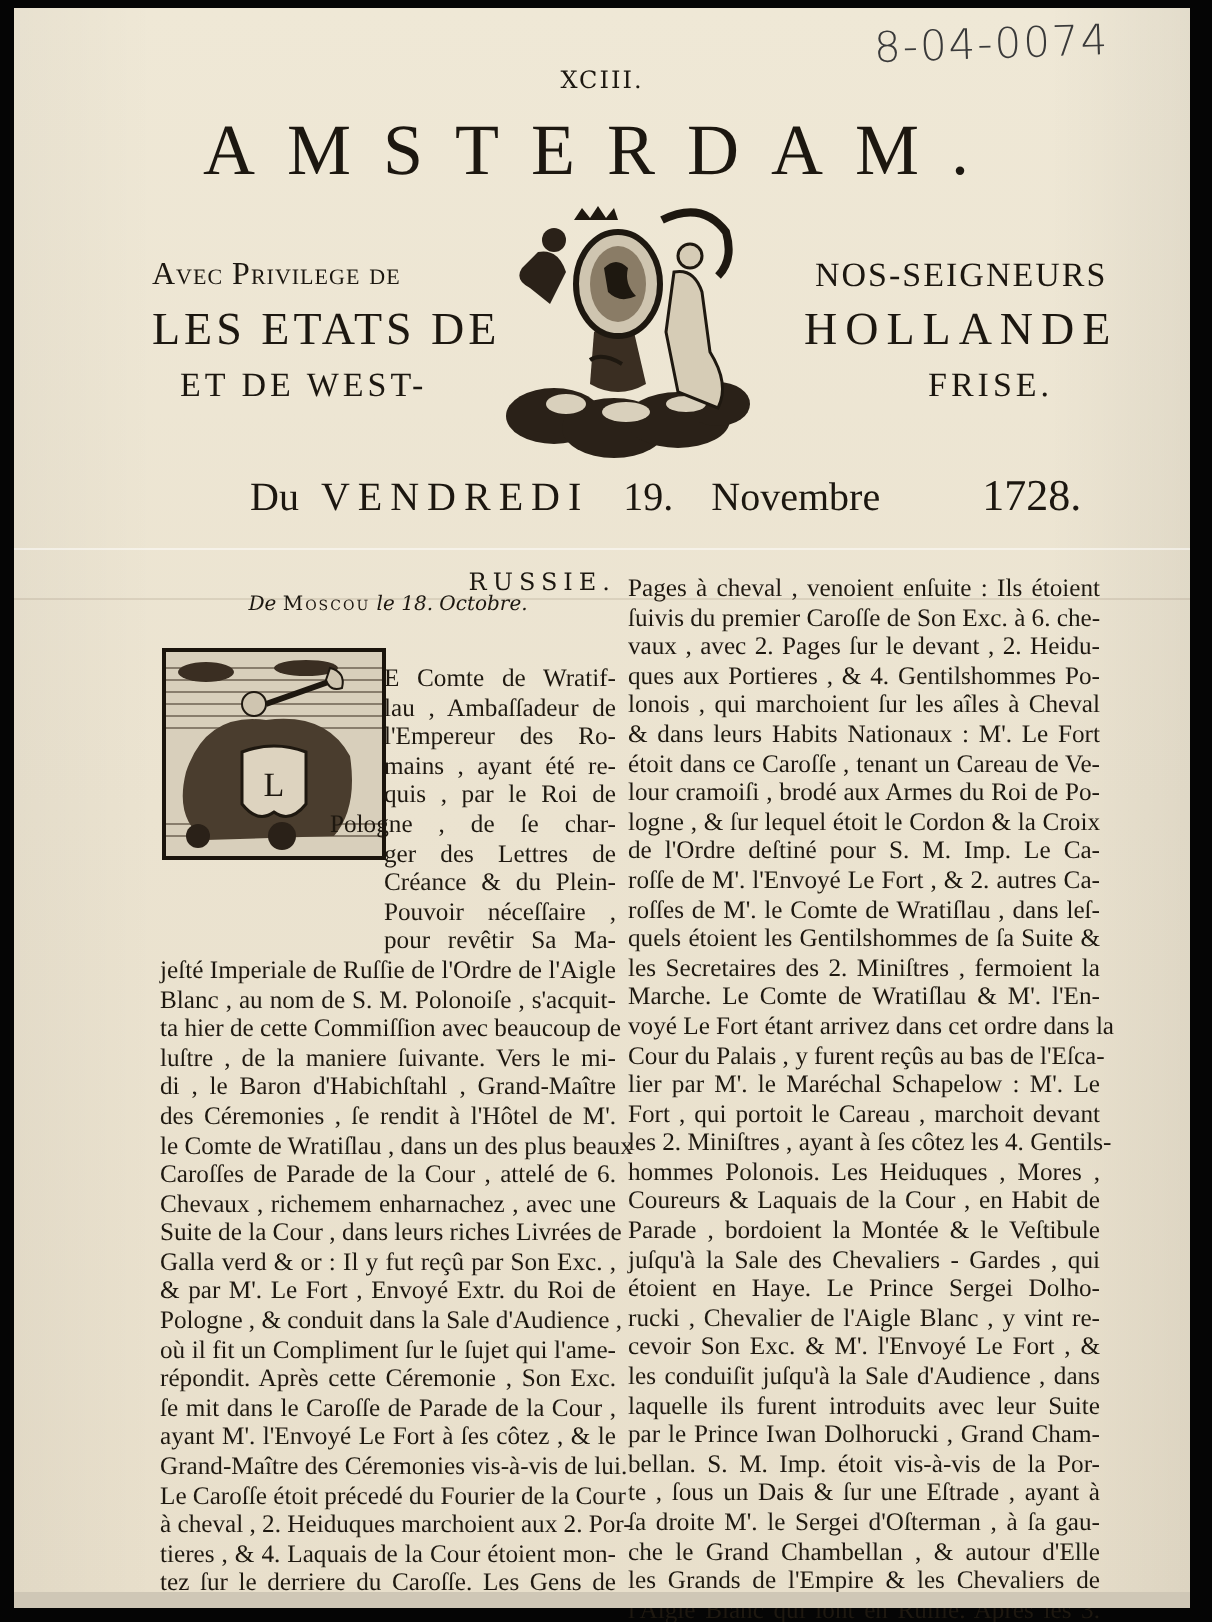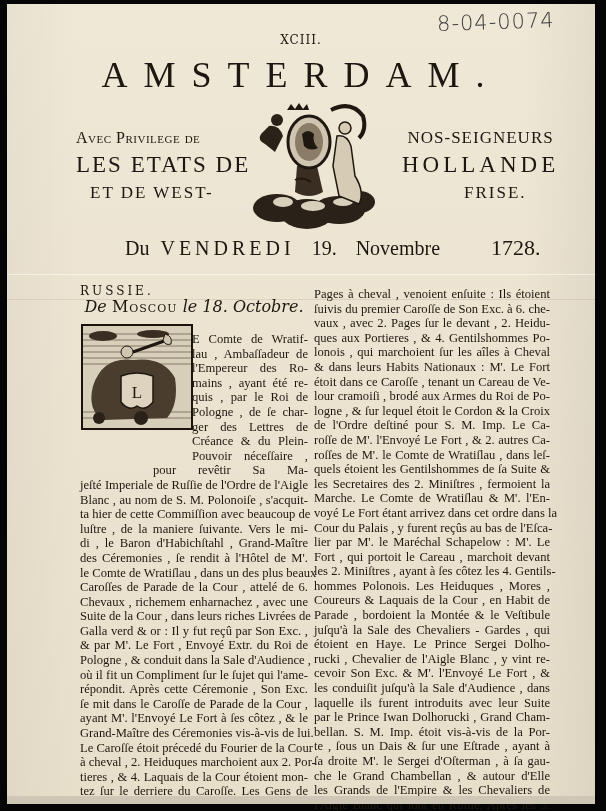--- a/index.html
+++ b/index.html
@@ -25,22 +25,22 @@
   .emblem{position:absolute;left:240px;top:92px;width:132px;height:140px;}
   .dateline{position:absolute;left:118px;top:231px;font-family:"Liberation Serif",serif;font-size:20px;white-space:nowrap;text-align:right;}
   .dateline .day{letter-spacing:4px;margin:0 12px 0 6px;}
   .dateline .num{margin-right:14px;}
   .dateline .month{margin-right:46px;}
   .dateline .year{font-size:22px;}
   .col{position:absolute;font-family:"Liberation Serif",serif;font-size:12.6px;line-height:14.6px;color:#1e1810;}
   .col .ln{height:14.6px;white-space:nowrap;text-align:justify;text-align-last:justify;}
   .col-left{left:73px;top:328px;width:228px;}
   .col-right{left:307px;top:283px;width:236px;}
-  .country{position:absolute;left:73px;top:280px;width:228px;text-align:left;font-size:12px;letter-spacing:3px;}
-  .datesub{position:absolute;left:73px;top:293px;width:228px;text-align:center;font-size:16px;font-style:italic;}
+  .country{position:absolute;left:73px;top:280px;width:228px;text-align:right;font-size:12px;letter-spacing:3px;}
+  .datesub{position:absolute;left:73px;top:293px;width:228px;text-align:center;font-size:10px;font-style:italic;}
   .datesub .sc{font-style:normal;font-variant:small-caps;letter-spacing:1px;}
   .initial{position:absolute;left:74px;top:320px;width:108px;height:102px;border:2px solid #1a140c;background:#d8cfbb;overflow:hidden;}
   .wrap-lines .ln{margin-left:112px;}
   .tear{position:absolute;left:0;right:0;bottom:0;height:8px;background:#cfc7b6;}
 </style>
 </head>
 <body>
 
 <div class="paper">
   <div class="fold"></div>
@@ -131,25 +131,25 @@
     </svg>
   </div>
 
   <div class="col col-left">
     <div class="wrap-lines" style="margin-top:-0px;">
       <div class="ln" style="margin-left:112px">E Comte de Wratif-</div>
       <div class="ln" style="margin-left:112px">lau , Ambaſſadeur de</div>
       <div class="ln" style="margin-left:112px">l'Empereur des Ro-</div>
       <div class="ln" style="margin-left:112px">mains , ayant été re-</div>
       <div class="ln" style="margin-left:112px">quis , par le Roi de</div>
-      <div class="ln" style="margin-left:112px">Pologne , de ſe char-</div>
+      <div class="ln" style="margin-left:85px">Pologne , de ſe char-</div>
       <div class="ln" style="margin-left:112px">ger des Lettres de</div>
       <div class="ln" style="margin-left:112px">Créance &amp; du Plein-</div>
       <div class="ln" style="margin-left:112px">Pouvoir néceſſaire ,</div>
-      <div class="ln" style="margin-left:73px">pour revêtir Sa Ma-</div>
+      <div class="ln" style="margin-left:112px">pour revêtir Sa Ma-</div>
     </div>
     <div class="ln">jeſté Imperiale de Ruſſie de l'Ordre de l'Aigle</div>
     <div class="ln">Blanc , au nom de S. M. Polonoiſe , s'acquit-</div>
     <div class="ln">ta hier de cette Commiſſion avec beaucoup de</div>
     <div class="ln">luſtre , de la maniere ſuivante.  Vers le mi-</div>
     <div class="ln">di , le Baron d'Habichſtahl , Grand-Maître</div>
     <div class="ln">des Céremonies , ſe rendit à l'Hôtel de M'.</div>
     <div class="ln">le Comte de Wratiſlau , dans un des plus beaux</div>
     <div class="ln">Caroſſes de Parade de la Cour , attelé de 6.</div>
     <div class="ln">Chevaux , richemem enharnachez , avec une</div>

